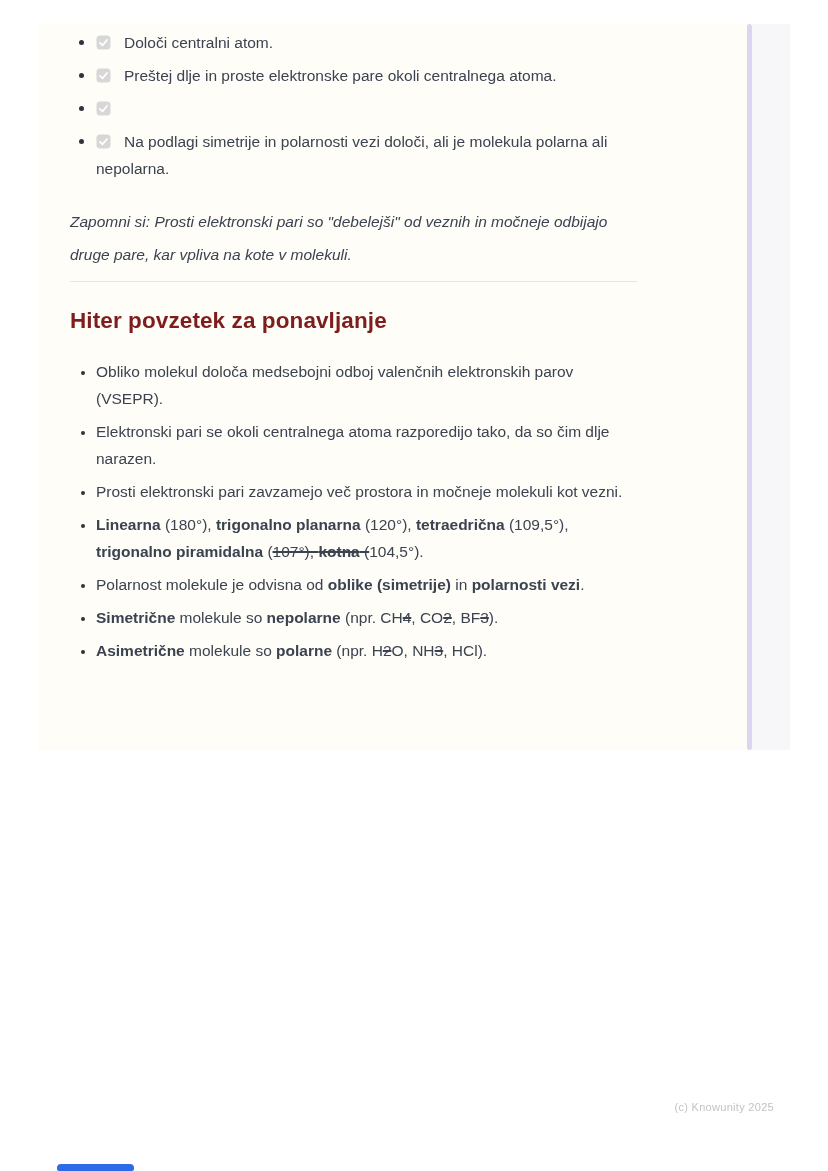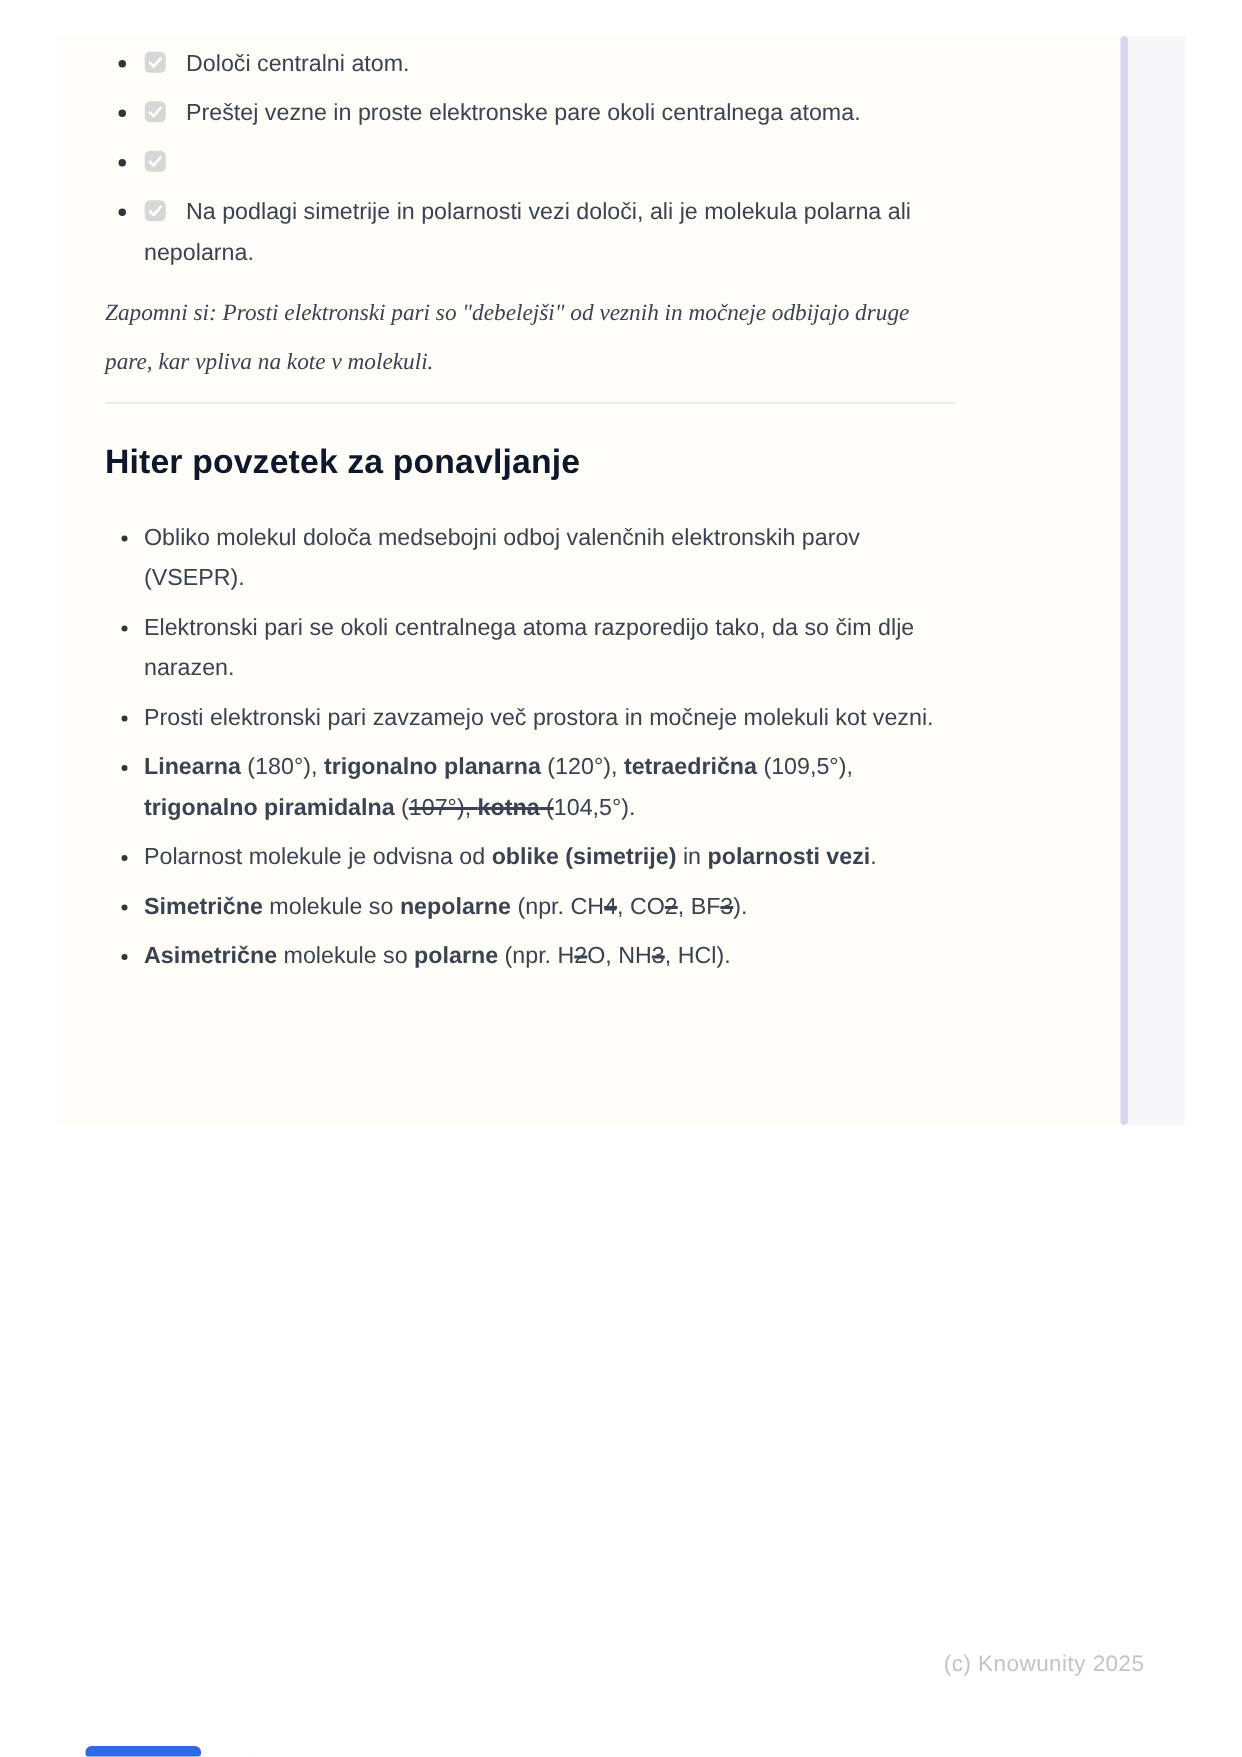--- a/index.html
+++ b/index.html
@@ -39,42 +39,42 @@
     flex:0 0 auto;width:5px;height:5px;border-radius:50%;
     background:#2E333C;margin:11px 12px 0 9px;
   }
   .item-body{flex:1 1 auto;}
   .checkbox{
     display:inline-block;width:15px;height:15px;
     margin-right:13px;vertical-align:-2px;
   }
   .checkbox svg{display:block;width:15px;height:15px;}
   p.note{
-    margin:10px 0 0 0;font-style:italic;
-    font-size:15.5px;line-height:33px;font-family:Liberation Serif, serif;
+    margin:23px 0 0 0;font-style:italic;
+    font-size:15.5px;line-height:33px;
   }
   hr.divider{
     margin:10px 0 0 0;border:none;border-top:1px solid #E6E6E9;
   }
   h2.summary-title{
     margin:26px 0 0 0;
     font-size:22.5px;font-weight:700;
-    color:#0f172a;letter-spacing:0.1px;
+    color:#7f1d1d;letter-spacing:0.1px;
   }
   ul.summary{margin:24px 0 0 0;padding:0 0 0 26px;}
   li.sum-item{
     font-size:15.5px;line-height:27px;margin-bottom:6px;
   }
   li.sum-item::marker{color:#2E333C;font-size:14px;}
   .b{font-weight:700;}
   .strike{text-decoration:line-through;text-decoration-thickness:1.5px;text-align:right;}
   .footer-credit{
-    position:absolute;left:0;right:65px;top:1101px;
+    position:absolute;left:0;right:54px;top:1101px;
     text-align:right;
-    font-size:15px;color:#C3C3C8;letter-spacing:0.3px;
+    font-size:11px;color:#C3C3C8;letter-spacing:0.3px;
   }
   .bottom-bar{
     position:absolute;left:57px;bottom:0;width:77px;height:7px;
     background:#2C6AE8;border-radius:4px 4px 2px 2px;
   }
 </style>
 </head>
 <body>
 
 <div class="page-card">
@@ -85,21 +85,21 @@
           <span class="item-body"><span class="checkbox"><svg viewBox="0 0 15 15">
                 <rect x="0.5" y="0.5" width="14" height="14" rx="3.5" fill="#D7D7D7"></rect>
                 <path d="M4 7.9 L6.5 10.3 L11 5" stroke="#FFFFFF" stroke-width="1.8" fill="none" stroke-linecap="round" stroke-linejoin="round"></path>
               </svg></span><span class="item-text">Določi centralni atom.</span></span>
         </li>
         <li class="check-item">
           <span class="dot"></span>
           <span class="item-body"><span class="checkbox"><svg viewBox="0 0 15 15">
                 <rect x="0.5" y="0.5" width="14" height="14" rx="3.5" fill="#D7D7D7"></rect>
                 <path d="M4 7.9 L6.5 10.3 L11 5" stroke="#FFFFFF" stroke-width="1.8" fill="none" stroke-linecap="round" stroke-linejoin="round"></path>
-              </svg></span><span class="item-text">Preštej vezne in proste elektronske pare okoli centralnega atoma.</span></span>
+              </svg></span><span class="item-text">Preštej dlje in proste elektronske pare okoli centralnega atoma.</span></span>
         </li>
         <li class="check-item">
           <span class="dot"></span>
           <span class="item-body"><span class="checkbox"><svg viewBox="0 0 15 15">
                 <rect x="0.5" y="0.5" width="14" height="14" rx="3.5" fill="#D7D7D7"></rect>
                 <path d="M4 7.9 L6.5 10.3 L11 5" stroke="#FFFFFF" stroke-width="1.8" fill="none" stroke-linecap="round" stroke-linejoin="round"></path>
               </svg></span></span>
         </li>
         <li class="check-item">
           <span class="dot"></span>

